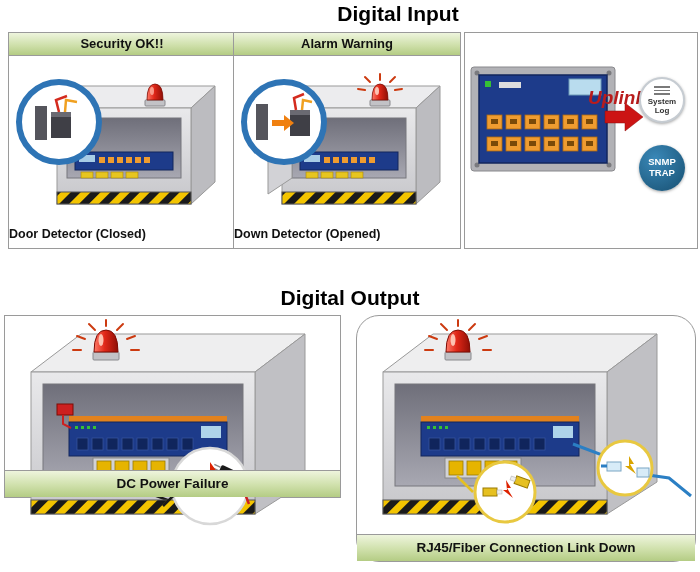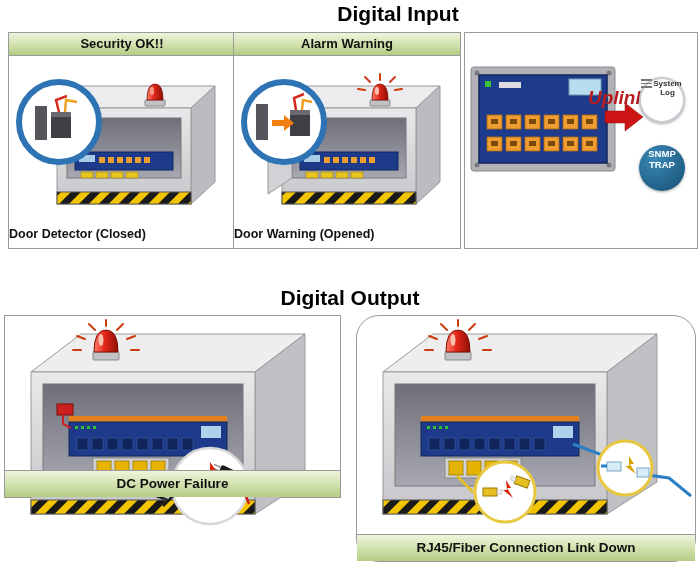--- a/index.html
+++ b/index.html
@@ -14,21 +14,21 @@
   .panel-body{position:relative;width:100%;}
   .caption-text{position:absolute;left:0;bottom:8px;width:100%;
          font-size:12.5px;font-weight:bold;color:#111;}
   .caption-bar{position:absolute;left:0;right:0;bottom:0;height:26px;line-height:26px;
          text-align:center;font-size:13.5px;font-weight:bold;color:#111;
          border-top:1px solid #9a9a9a;
          background:linear-gradient(180deg,#eef5dd 0%,#cfe0ab 55%,#b4cc84 100%);}
   .uplink-label{position:absolute;font-size:19px;font-weight:bold;font-style:italic;
          color:#b91c1c;text-align:center;}
   .badge{position:absolute;width:46px;height:46px;border-radius:50%;box-sizing:border-box;
-         display:flex;flex-direction:row;justify-content:center;
+         display:flex;flex-direction:column;align-items:center;justify-content:center;
          text-align:center;}
   .badge-syslog{background:#fff;border:2px solid #c6ccd2;box-shadow:0 1px 3px rgba(0,0,0,.35);
          color:#333;font-size:8px;font-weight:bold;}
   .badge-syslog .log-lines{width:16px;height:9px;margin-bottom:2px;
          background:repeating-linear-gradient(#7a7a7a 0 1.5px,transparent 1.5px 3.5px);}
   .badge-snmp{background:radial-gradient(circle at 35% 30%, #3a88b8, #174f70);
          color:#fff;font-size:9.5px;font-weight:bold;line-height:1.15;
          box-shadow:0 1px 3px rgba(0,0,0,.35);padding:4px;}
   svg{display:block;}
 </style>
@@ -149,21 +149,21 @@
         <g>
           <circle cx="50" cy="66" r="40" fill="#fff" stroke="#2e74b5" stroke-width="6"></circle>
           <rect x="22" y="48" width="12" height="36" fill="#55555c"></rect>
           <rect x="56" y="54" width="20" height="26" fill="#3f3f46"></rect>
           <rect x="56" y="54" width="20" height="5" fill="#6a6a72"></rect>
           <polygon points="38,64 50,64 50,59 60,67 50,75 50,70 38,70" fill="#f08010"></polygon>
           <polyline points="62,54 60,42 70,38" fill="none" stroke="#d42b1e" stroke-width="2.5"></polyline>
           <polyline points="68,54 69,44 78,46" fill="none" stroke="#f0a020" stroke-width="2.5"></polyline>
         </g>
       </svg>
-      <div class="caption-text">Door Warning (Opened)</div>
+      <div class="caption-text">Down Detector (Opened)</div>
     </div>
   </div>
 
   <div class="panel" style="left:464px;top:32px;width:234px;height:217px;">
     <div class="panel-body" style="height:193px;">
       <svg width="232" height="193" viewBox="0 0 232 193">
         <g>
           <rect x="6" y="34" width="144" height="104" rx="3" fill="#b2b2b6" stroke="#88888c"></rect>
           <circle cx="12" cy="40" r="2.5" fill="#7a7a7e"></circle>
             <circle cx="144" cy="40" r="2.5" fill="#7a7a7e"></circle>

